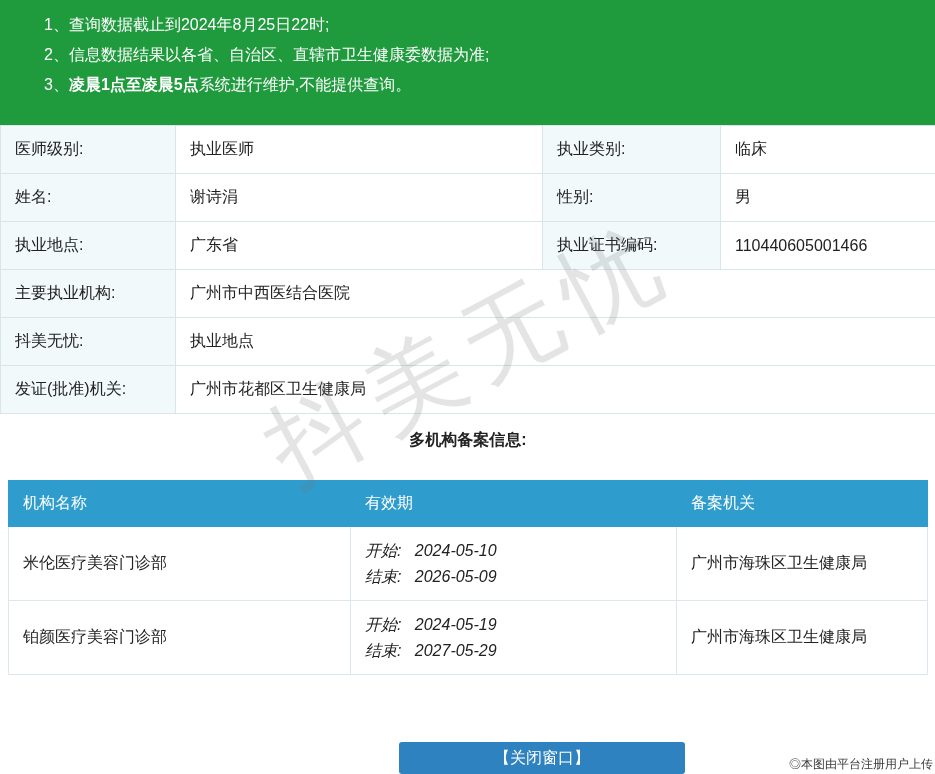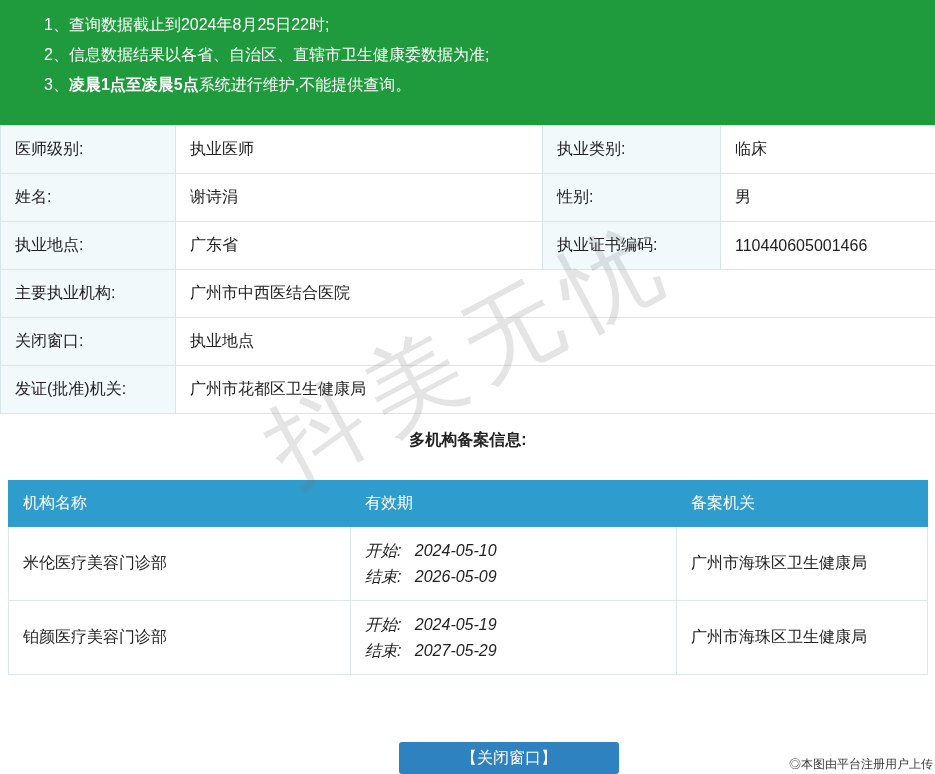--- a/index.html
+++ b/index.html
@@ -100,21 +100,21 @@
   
   .footer {
     position: absolute;
     left: 0; top: 742px;
     width: 935px;
     height: 32px;
   }
   .close-btn {
     position: absolute;
     left: 399px; top: 0;
-    width: 220px;
+    width: 286px;
     height: 32px;
     background: #2e82bf;
     color: #ffffff;
     border: none;
     font-size: 16px;
     font-family: "Liberation Sans", sans-serif;
     border-radius: 3px;
     cursor: pointer;
     line-height: 32px;
     text-align: center;
@@ -179,21 +179,21 @@
         <td class="label">执业地点:</td>
         <td>广东省</td>
         <td class="label">执业证书编码:</td>
         <td>110440605001466</td>
       </tr>
       <tr>
         <td class="label">主要执业机构:</td>
         <td colspan="3">广州市中西医结合医院</td>
       </tr>
       <tr>
-        <td class="label">关闭窗口:</td>
+        <td class="label">抖美无忧:</td>
         <td colspan="3">执业地点</td>
       </tr>
       <tr>
         <td class="label">发证(批准)机关:</td>
         <td colspan="3">广州市花都区卫生健康局</td>
       </tr>
       <tr class="subtitle-row">
         <td colspan="4">多机构备案信息:</td>
       </tr>
     </tbody>

